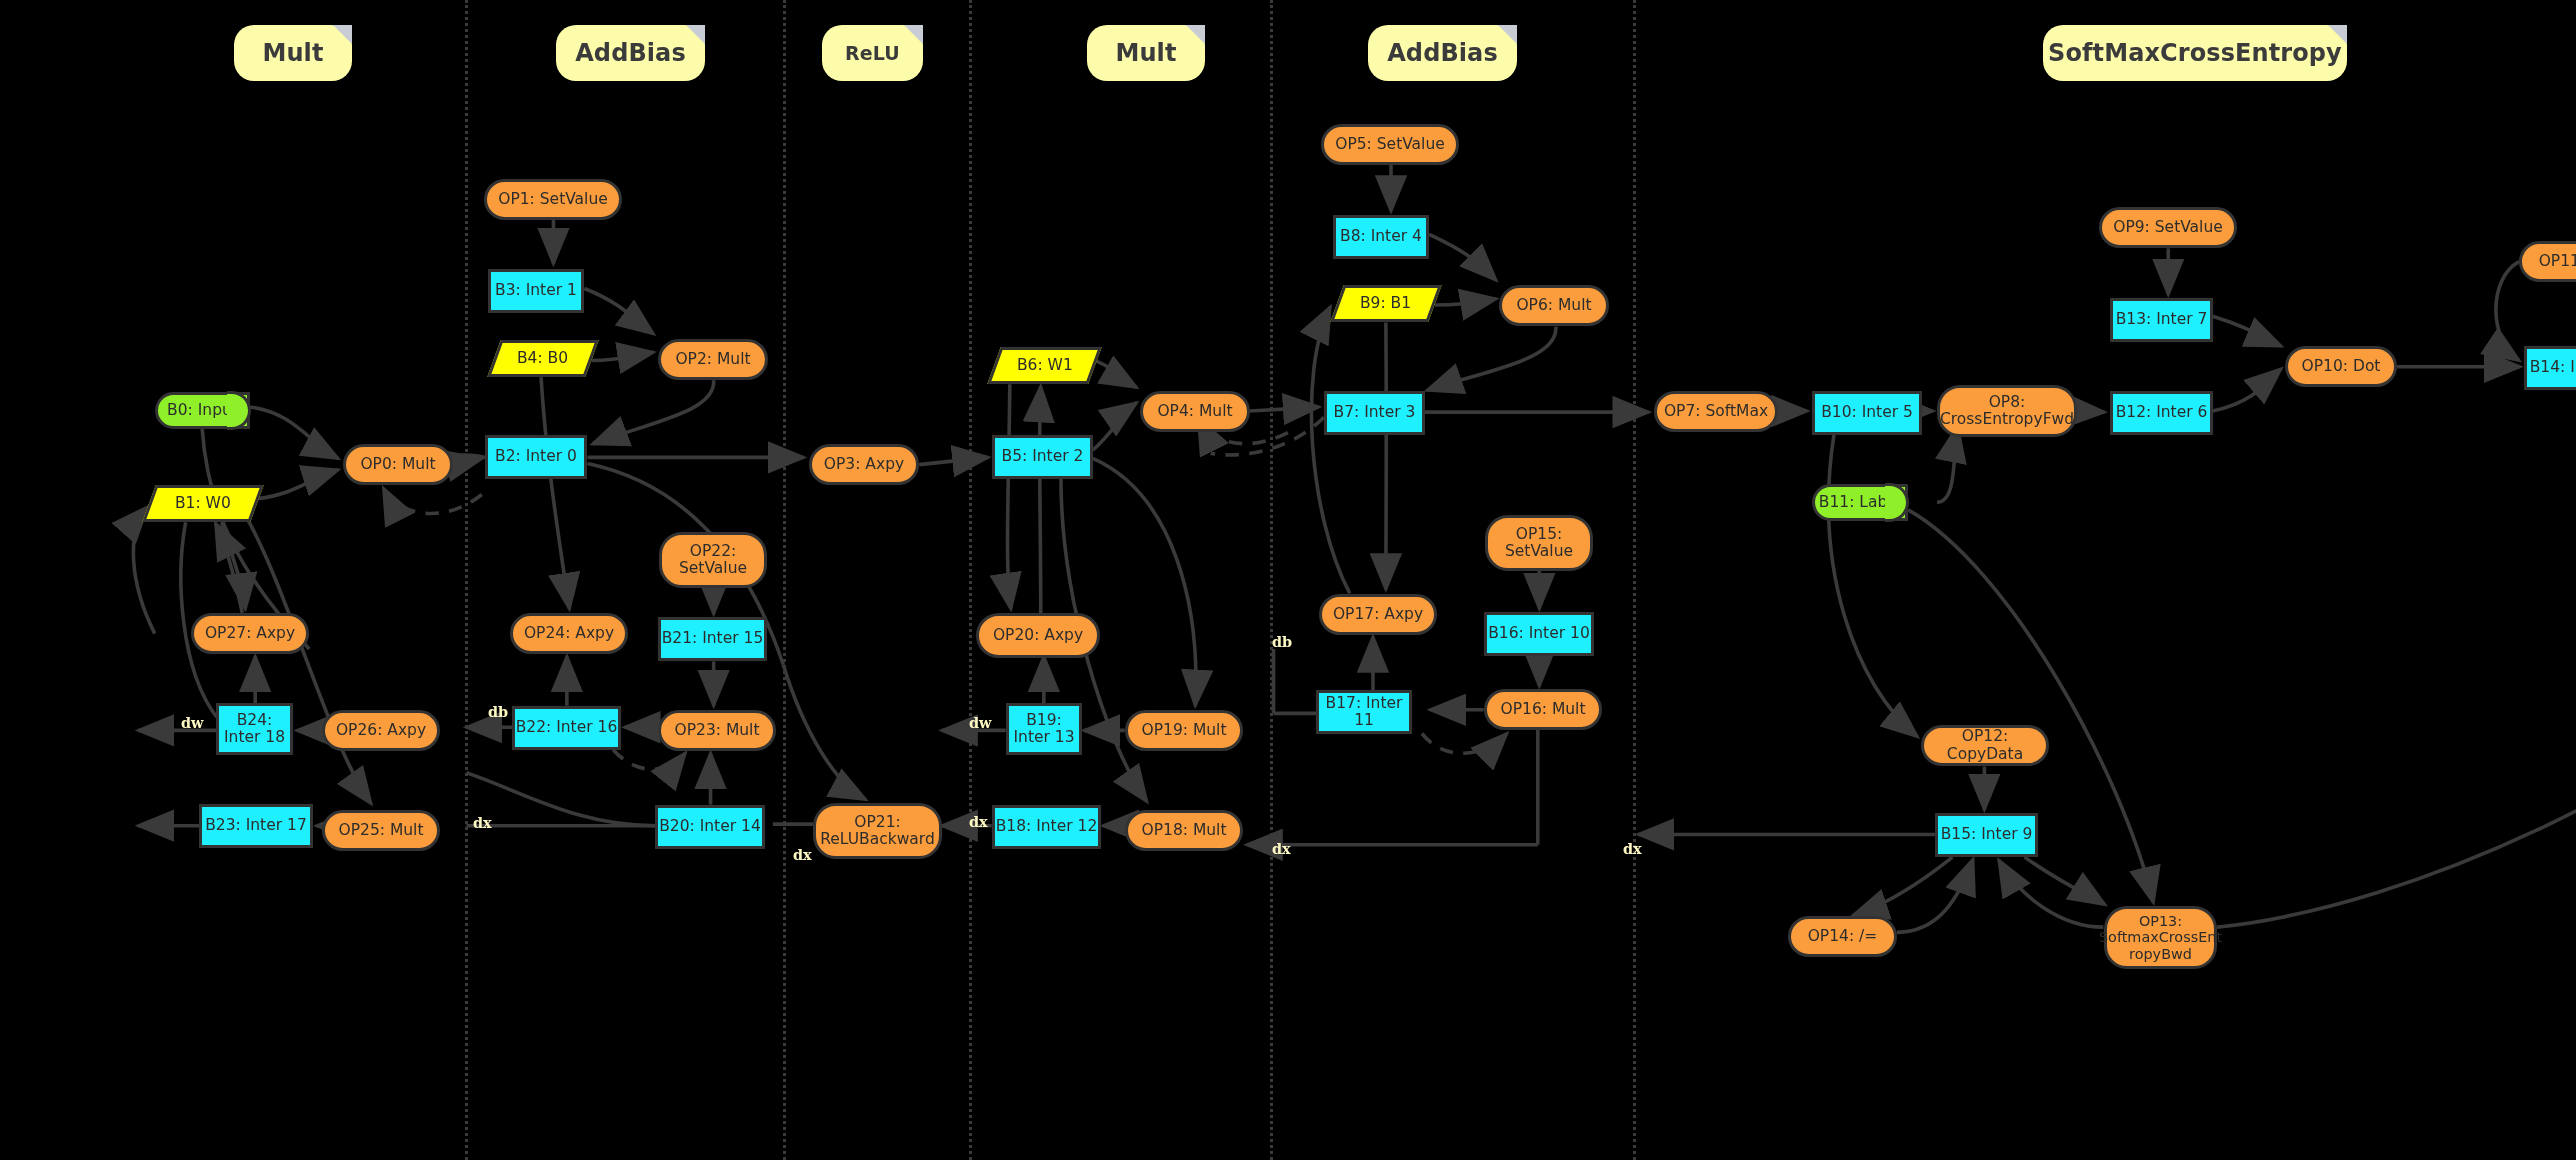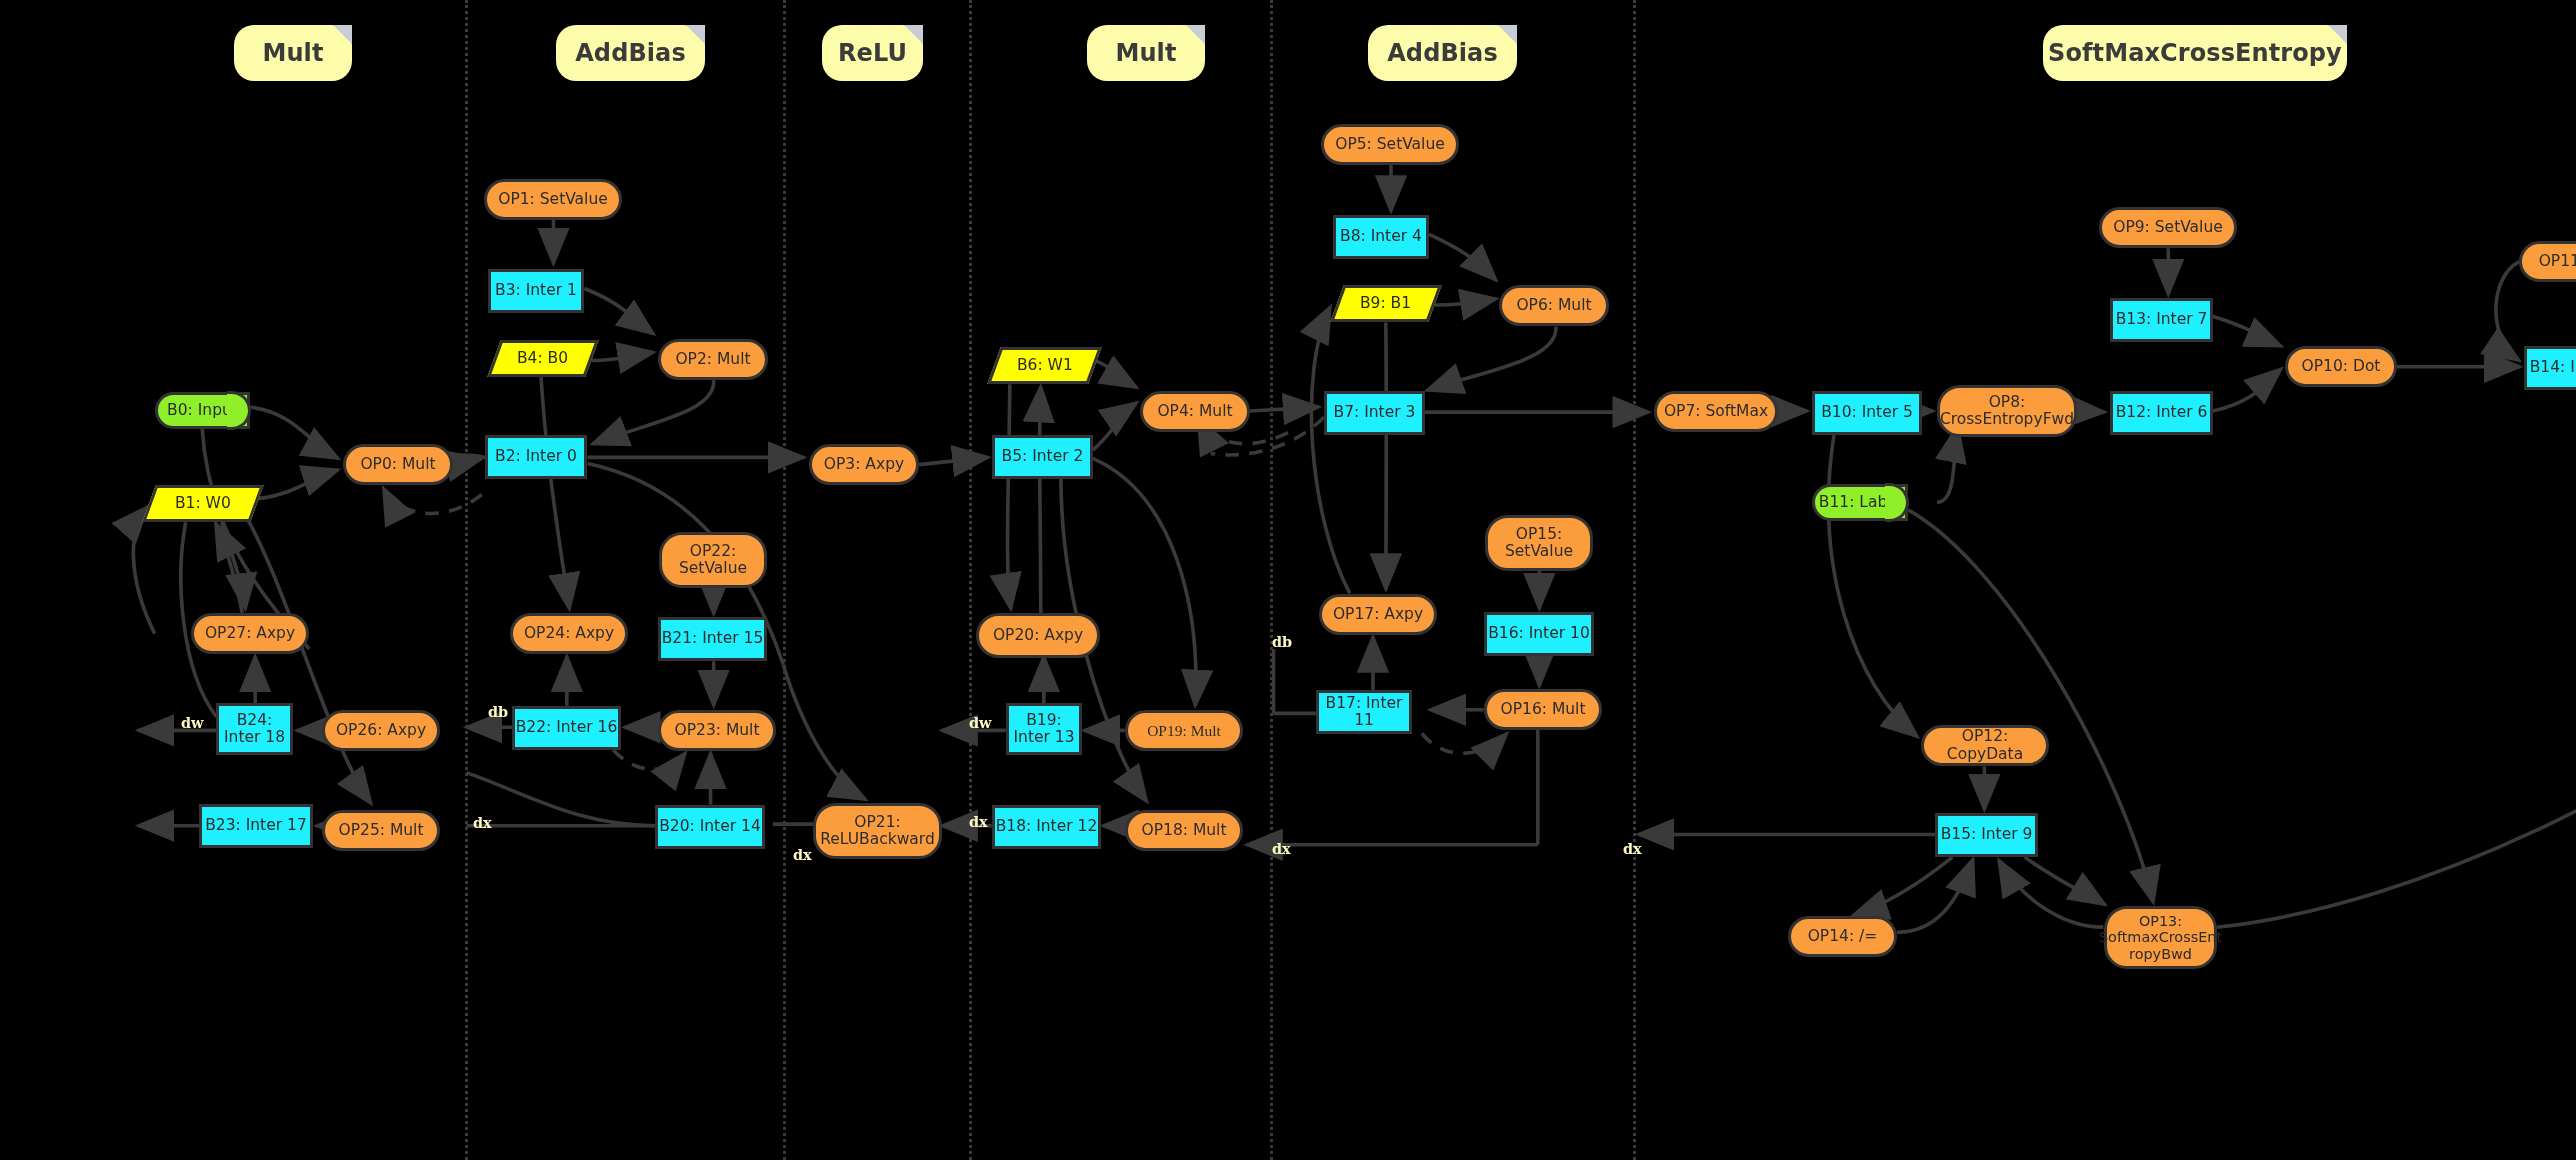--- a/index.html
+++ b/index.html
@@ -232,21 +232,21 @@
 
   <div id="lane-notes">
       <div class="note" style="left: 234px; top: 25px; width: 118px; height: 56px; font-size: 24px;">
         <span>Mult</span>
         <span class="fold"></span>
       </div>
       <div class="note" style="left: 556px; top: 25px; width: 149px; height: 56px; font-size: 24px;">
         <span>AddBias</span>
         <span class="fold"></span>
       </div>
-      <div class="note" style="left: 822px; top: 25px; width: 101px; height: 56px; font-size: 24px;">
+      <div class="note" style="left: 822px; top: 25px; width: 101px; height: 56px; font-size: 19px;">
         <span>ReLU</span>
         <span class="fold"></span>
       </div>
       <div class="note" style="left: 1087px; top: 25px; width: 118px; height: 56px; font-size: 24px;">
         <span>Mult</span>
         <span class="fold"></span>
       </div>
       <div class="note" style="left: 1368px; top: 25px; width: 149px; height: 56px; font-size: 24px;">
         <span>AddBias</span>
         <span class="fold"></span>
@@ -281,21 +281,21 @@
       <div class="node buf" style="left: 655px; top: 805px; width: 110px; height: 44px; font-size: 15.5px;"><span>B20: Inter 14</span></div>
       <div class="node op" style="left: 809px; top: 444px; width: 110px; height: 41px; font-size: 15.5px;"><span>OP3:  Axpy</span></div>
       <div class="node op" style="left: 813px; top: 803px; width: 129px; height: 56px; font-size: 15.5px;"><span>OP21:
 ReLUBackward</span></div>
       <div class="node param" style="left: 994px; top: 347px; width: 101px; height: 37px; font-size: 15.5px;"><span>B6: W1</span></div>
       <div class="node buf" style="left: 992px; top: 435px; width: 101px; height: 44px; font-size: 15.5px;"><span>B5: Inter 2</span></div>
       <div class="node op" style="left: 1140px; top: 391px; width: 110px; height: 41px; font-size: 15.5px;"><span>OP4:  Mult</span></div>
       <div class="node op" style="left: 976px; top: 613px; width: 124px; height: 45px; font-size: 15.5px; text-align: center;"><span>OP20:  Axpy</span></div>
       <div class="node buf" style="left: 1006px; top: 703px; width: 76px; height: 52px; font-size: 15.5px;"><span>B19:
 Inter 13</span></div>
-      <div class="node op" style="left: 1125px; top: 710px; width: 118px; height: 41px; font-size: 15.5px; font-family: Liberation Serif, serif;"><span>OP19:  Mult</span></div>
+      <div class="node op" style="left: 1125px; top: 710px; width: 118px; height: 41px; font-size: 15.5px;"><span>OP19:  Mult</span></div>
       <div class="node buf" style="left: 992px; top: 805px; width: 109px; height: 44px; font-size: 15.5px;"><span>B18: Inter 12</span></div>
       <div class="node op" style="left: 1125px; top: 810px; width: 118px; height: 41px; font-size: 15.5px;"><span>OP18:  Mult</span></div>
       <div class="node op" style="left: 1321px; top: 124px; width: 138px; height: 41px; font-size: 15.5px;"><span>OP5:  SetValue</span></div>
       <div class="node buf" style="left: 1333px; top: 215px; width: 96px; height: 44px; font-size: 15.5px;"><span>B8: Inter 4</span></div>
       <div class="node param" style="left: 1337px; top: 285px; width: 98px; height: 37px; font-size: 15.5px;"><span>B9: B1</span></div>
       <div class="node op" style="left: 1499px; top: 285px; width: 110px; height: 41px; font-size: 15.5px;"><span>OP6:  Mult</span></div>
       <div class="node buf" style="left: 1324px; top: 391px; width: 101px; height: 44px; font-size: 15.5px;"><span>B7: Inter 3</span></div>
       <div class="node op" style="left: 1485px; top: 515px; width: 108px; height: 56px; font-size: 15.5px;"><span>OP15:
 SetValue</span></div>
       <div class="node op" style="left: 1319px; top: 594px; width: 118px; height: 41px; font-size: 15.5px;"><span>OP17:  Axpy</span></div>

